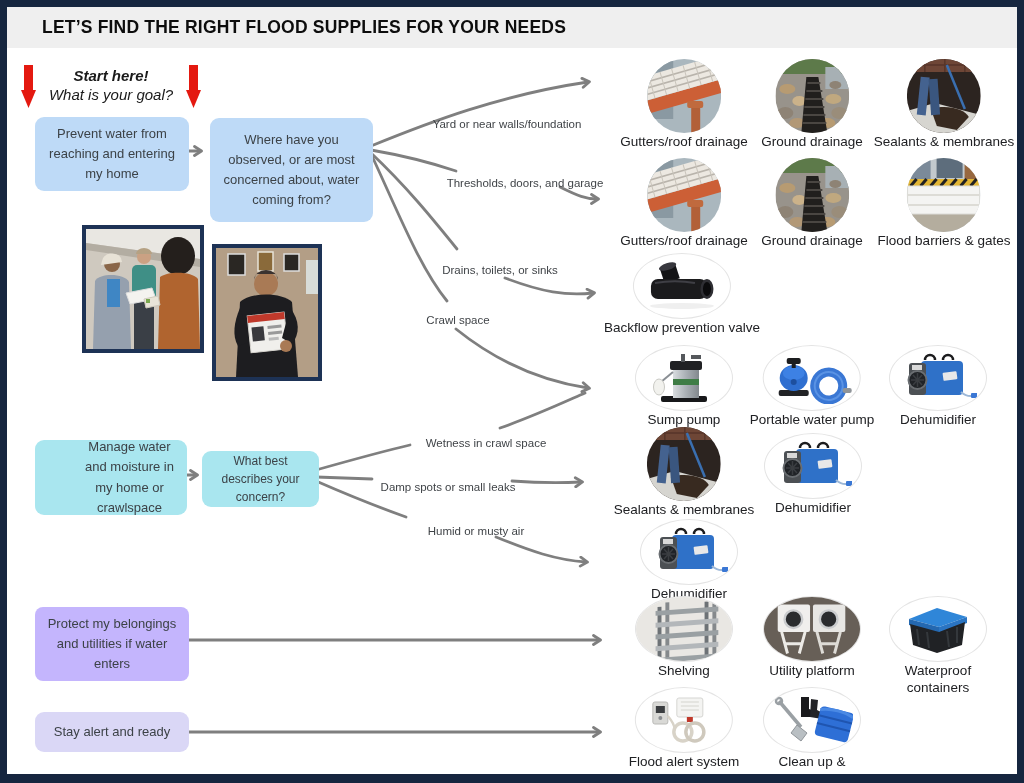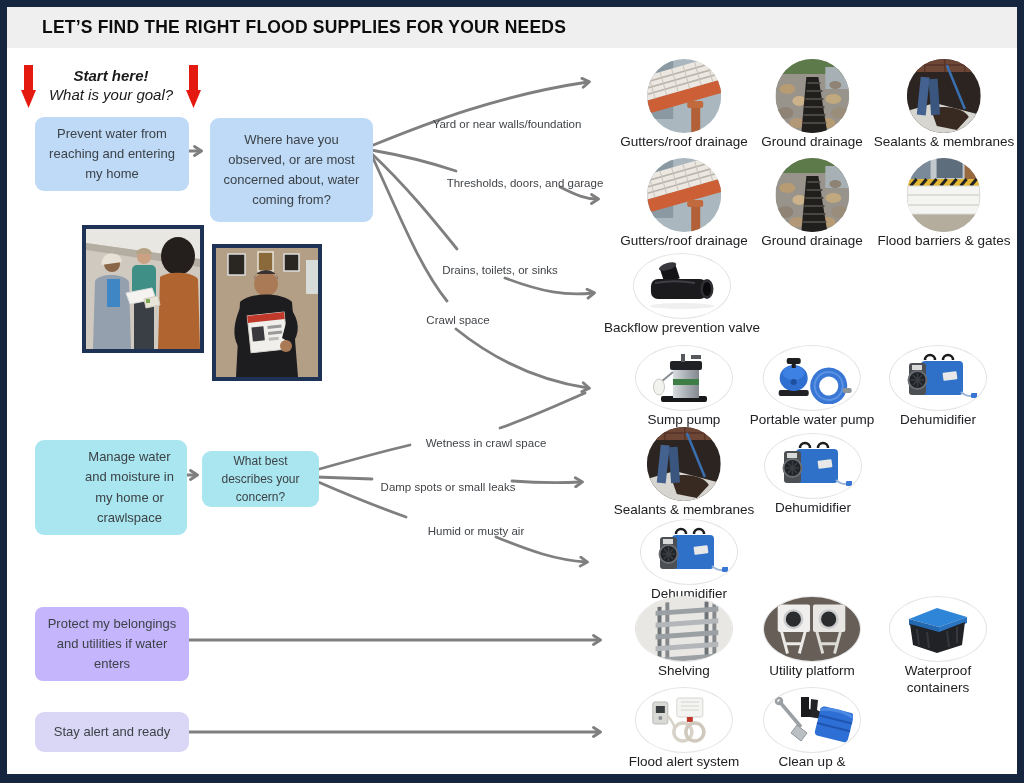--- a/index.html
+++ b/index.html
@@ -24,21 +24,21 @@
   .box {
     position:absolute; border-radius:9px; display:flex; align-items:center; justify-content:center;
     text-align:center; font-size:13px; line-height:1.55; color:#3c4247; padding:6px 8px;
   }
   .blue   { background:#bedaf7; }
   .cyan   { background:#a9e6ef; }
   .green  { background:#c4b5fd;border-radius:8px; }
   .purple { background:#dad7f6; }
   .b-prevent  { left:28px;  top:110px; width:154px; height:74px; }
   .b-where    { left:203px; top:90px;  width:163px; height:104px;margin-top:21px; }
-  .b-manage   { left:28px;  top:433px; width:152px; height:95px;padding-left:45px; }
+  .b-manage   { left:28px;  top:433px; width:152px; height:75px;padding-left:45px; }
   .b-describe { left:195px; top:444px; width:117px; height:56px; font-size:12px; line-height:1.5; }
   .b-protect  { left:28px;  top:600px; width:154px; height:74px; }
   .b-alert    { left:28px;  top:705px; width:154px; height:40px; }
   
   .blabel { position:absolute; transform:translate(-50%,-50%); font-size:11.5px; color:#404448; white-space:nowrap; }
   
   .product { position:absolute; display:flex; flex-direction:column; align-items:center; gap:1px; transform:translateX(-50%); }
   .oval { width:98px; height:66px; border-radius:50%; background:#fff; border:1.5px solid #e4e4e4; overflow:hidden; display:flex; align-items:center; justify-content:center; }
   .pc   { width:74px; height:74px; border-radius:50%; overflow:hidden; }
   .plabel { font-size:13.5px; color:#202124; text-align:center; white-space:nowrap; line-height:1.25; }

